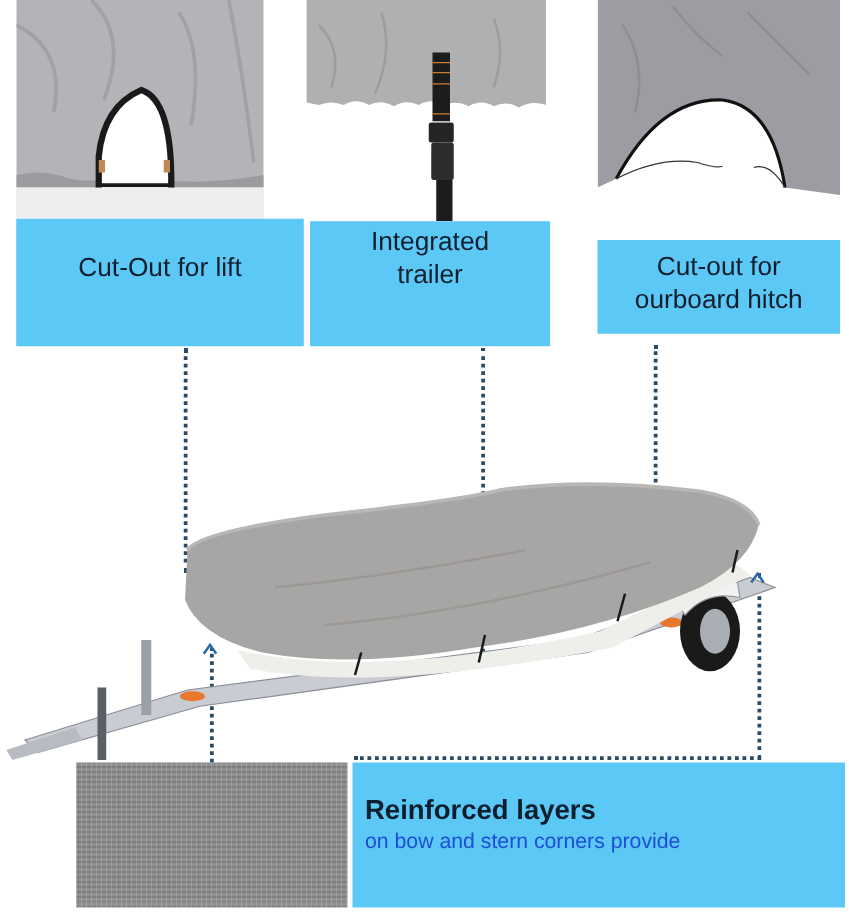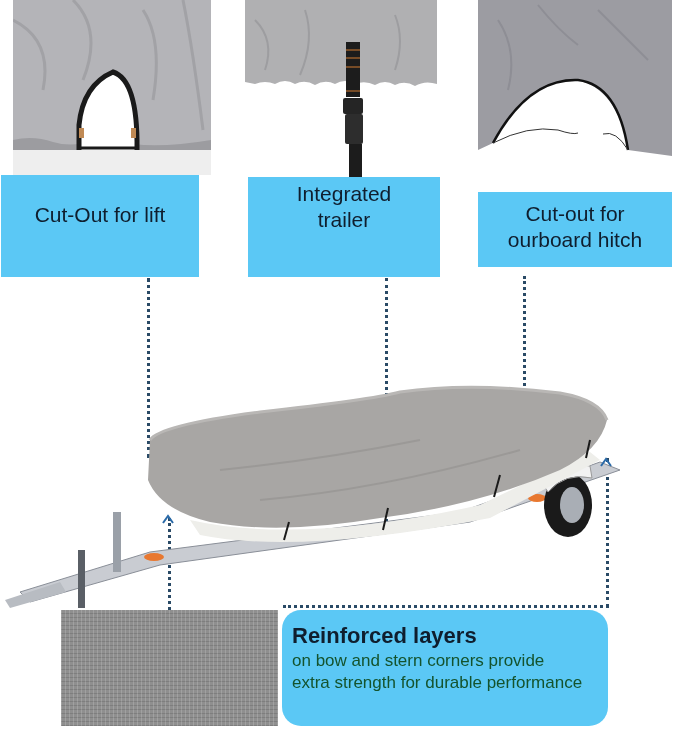--- a/index.html
+++ b/index.html
@@ -10,39 +10,39 @@
   .photo { position:absolute; overflow:hidden; }
   .vdots { position:absolute; width:0; border-left:3px dotted #2a4a66; }
   .hdots { position:absolute; height:0; border-top:3px dotted #2a4a66; }
   .fabric {
     background-color:#8f8f8f;
     background-image:
       repeating-linear-gradient(90deg, rgba(255,255,255,0.16) 0 1px, rgba(0,0,0,0) 1px 4px),
       repeating-linear-gradient(0deg, rgba(0,0,0,0.12) 0 1px, rgba(0,0,0,0) 1px 4px);
   }
   .bottom-title { font-size:22px; font-weight:bold; color:#0f1e2e; line-height:28px; }
-  .bottom-sub { font-size:17px; color:#14532d; line-height:22px; }
+  .bottom-sub { font-size:17px; color:#1d4ed8; line-height:22px; }
 </style>
 </head>
 <body>
 
 <div class="photo" style="left:13px; top:0; width:198px; height:175px; background:#f0f0f0;">
   <svg width="198" height="175" viewBox="0 0 198 175">
     <rect x="0" y="0" width="198" height="150" fill="#b4b4b8"></rect>
     <path d="M0 20 Q40 40 30 90 M60 0 Q90 30 70 80 M130 10 Q150 40 140 100 M170 0 Q180 50 190 130" stroke="#a2a2a6" stroke-width="3" fill="none"></path>
     <path d="M0 140 Q20 135 40 142 Q60 148 80 140 Q100 136 120 144 Q150 148 198 140 L198 150 L0 150 Z" fill="#9c9ca0"></path>
     <rect x="0" y="150" width="198" height="25" fill="#eeeeee"></rect>
     <path d="M66 150 L66 125 Q70 85 100 72 Q125 80 124 150 Z" fill="#ffffff"></path>
     <path d="M66 150 L66 125 Q70 85 100 72 Q125 80 124 150" stroke="#1a1a1a" stroke-width="5" fill="none"></path>
     <line x1="66" y1="148" x2="124" y2="148" stroke="#1a1a1a" stroke-width="3"></line>
     <rect x="66" y="128" width="5" height="10" fill="#c08a55"></rect>
     <rect x="118" y="128" width="5" height="10" fill="#c08a55"></rect>
   </svg>
 </div>
-<div class="label-box" style="left:1px; top:175px; width:198px; height:102px; padding-top:27px;">
+<div class="label-box" style="left:13px; top:175px; width:230px; height:102px; padding-top:27px;">
   <span class="line">Cut-Out for lift</span>
 </div>
 
 <div class="photo" style="left:245px; top:0; width:192px; height:177px; background:#ffffff;">
   <svg width="192" height="177" viewBox="0 0 192 177">
     <path d="M0 0 L192 0 L192 84 Q180 80 170 86 Q160 80 150 85 Q140 79 130 85 Q120 80 110 84 Q100 78 90 84 Q80 79 70 85 Q60 79 50 84 Q40 78 30 84 Q20 80 10 84 L0 82 Z" fill="#b0b0b2"></path>
     <path d="M10 20 Q30 40 20 70 M60 10 Q70 40 55 75 M150 15 Q160 40 150 70" stroke="#9d9da0" stroke-width="2" fill="none"></path>
     <rect x="101" y="42" width="14" height="55" fill="#1c1c1c"></rect>
     <line x1="101" y1="50" x2="115" y2="50" stroke="#d07a30" stroke-width="1"></line>
     <line x1="101" y1="58" x2="115" y2="58" stroke="#d07a30" stroke-width="1"></line>
@@ -104,17 +104,16 @@
     <line x1="289" y1="522" x2="284" y2="540" stroke="#1a1a1a" stroke-width="2"></line>
     <line x1="590" y1="440" x2="586" y2="458" stroke="#1a1a1a" stroke-width="2"></line>
 
     <path d="M163 523 L168 516 L173 523" stroke="#2a6aa8" stroke-width="2" fill="none"></path>
     <path d="M601 466 L606 459 L611 466" stroke="#2a6aa8" stroke-width="2" fill="none"></path>
   </svg>
 </div>
 
 <div class="abs fabric" style="left:61px; top:610px; width:217px; height:116px;"></div>
 
-<div class="label-box" style="left:282px; top:610px; width:326px; height:116px; align-items:flex-start; text-align:left; padding:12px 0 0 10px;border-radius:19px;">
+<div class="label-box" style="left:282px; top:610px; width:394px; height:116px; align-items:flex-start; text-align:left; padding:24px 0 0 10px;">
   <span class="bottom-title">Reinforced layers</span>
   <span class="bottom-sub">on bow and stern corners provide</span>
-  <span class="bottom-sub">extra strength for durable performance</span>
 </div>
 
 </body></html>

